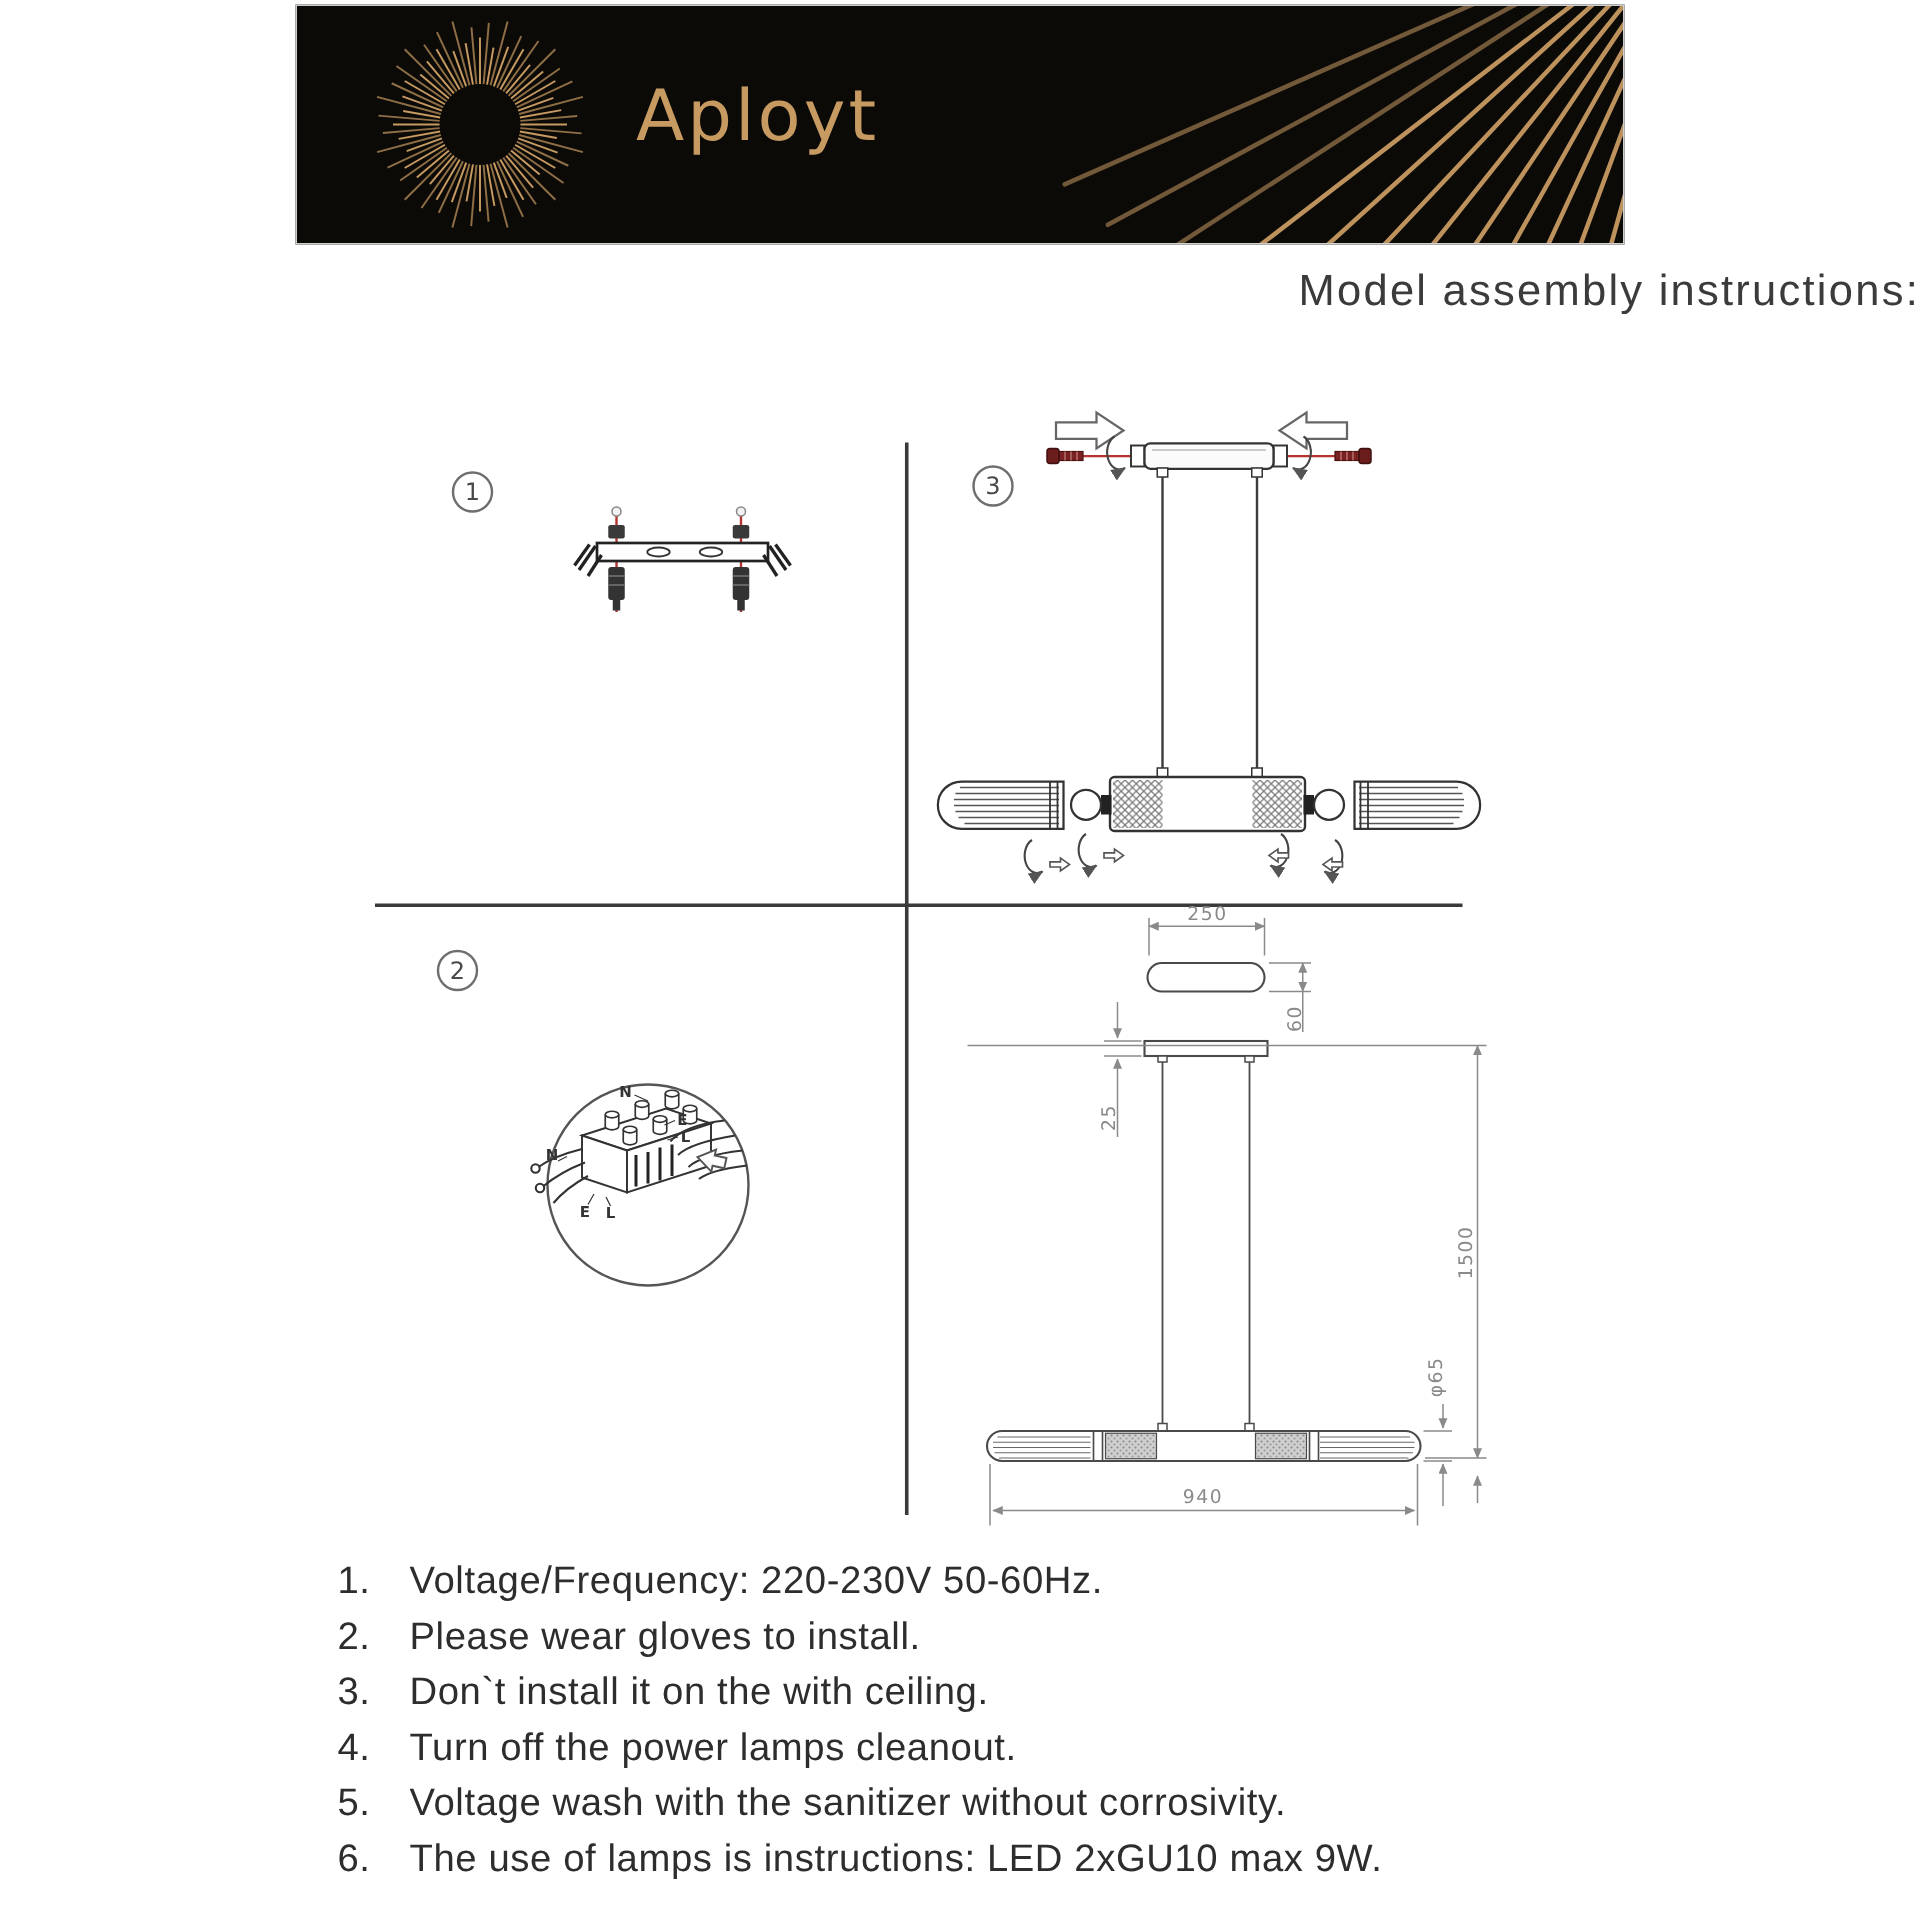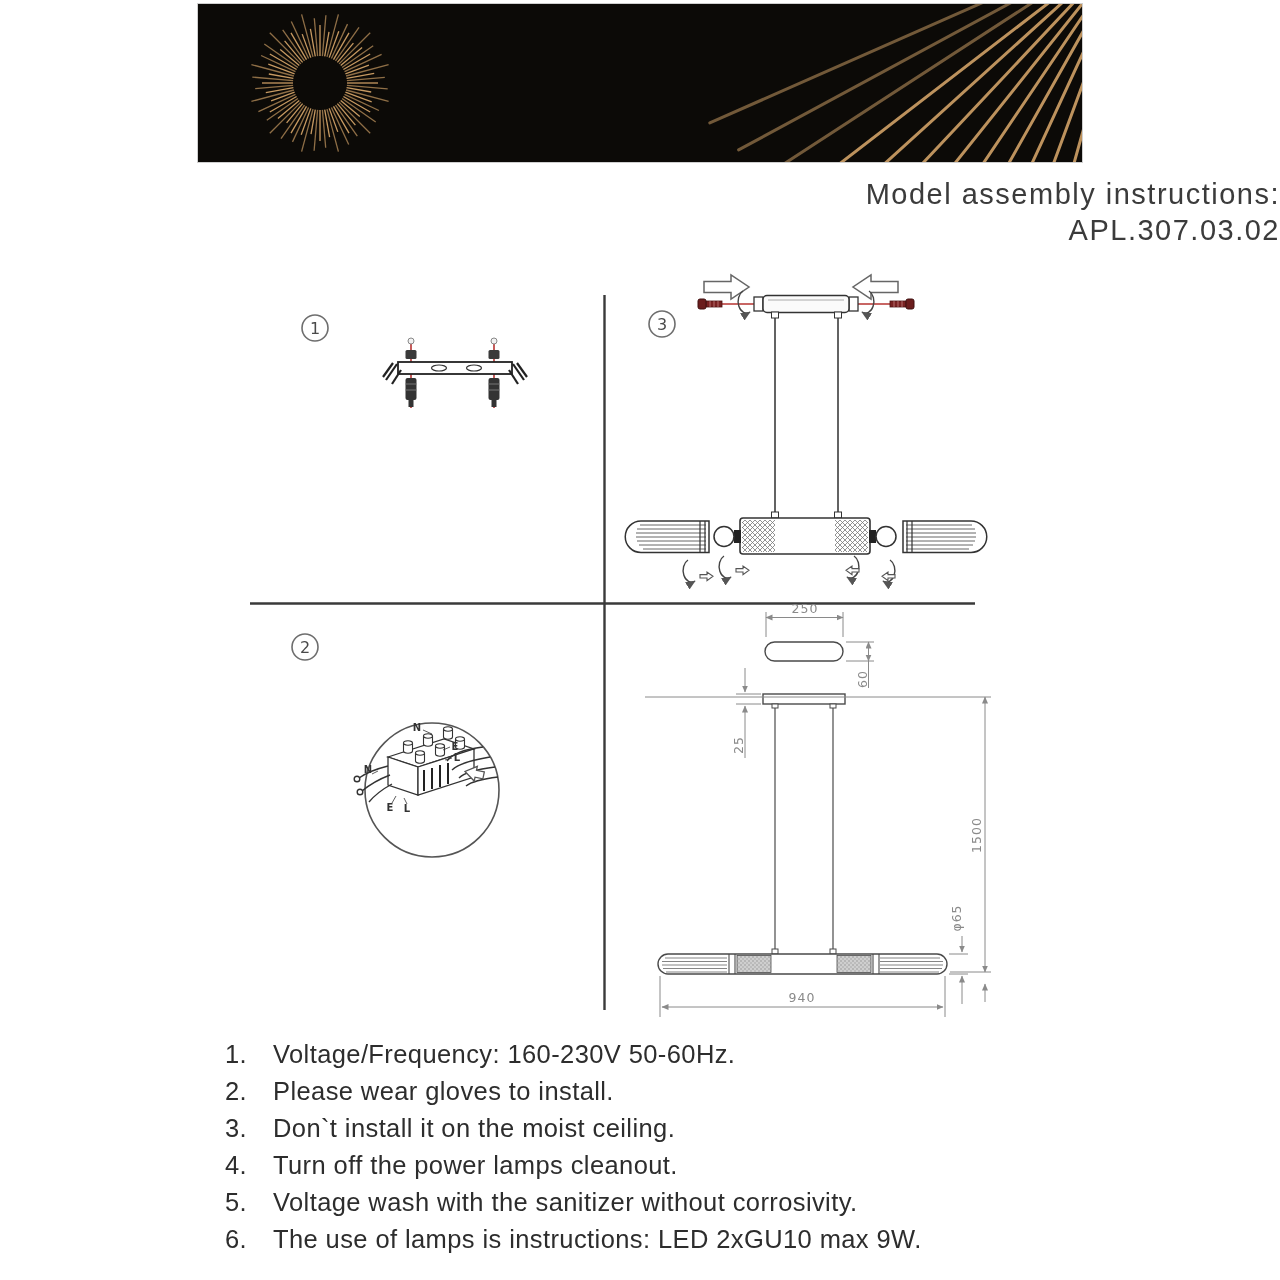--- a/index.html
+++ b/index.html
@@ -113,25 +113,25 @@
           <line x1="898.1" y1="-7.8" x2="733.1" y2="236.7" stroke="#c79a62" stroke-width="3" stroke-linecap="round" opacity="0.95"></line>
           <line x1="893.2" y1="-11.4" x2="700.4" y2="230.1" stroke="#c79a62" stroke-width="3" stroke-linecap="round" opacity="0.95"></line>
           <line x1="888.7" y1="-15.3" x2="667.6" y2="220.1" stroke="#c79a62" stroke-width="3" stroke-linecap="round" opacity="0.95"></line>
           <line x1="884.4" y1="-19.6" x2="634.8" y2="206.7" stroke="#c79a62" stroke-width="3" stroke-linecap="round" opacity="0.95"></line>
           <line x1="880.6" y1="-24.2" x2="602.5" y2="189.9" stroke="#c79a62" stroke-width="3" stroke-linecap="round" opacity="0.95"></line>
           <line x1="877.1" y1="-29.2" x2="571.0" y2="169.6" stroke="#c79a62" stroke-width="3" stroke-linecap="round" opacity="0.55"></line>
           <line x1="874.0" y1="-34.3" x2="540.6" y2="145.9" stroke="#c79a62" stroke-width="3" stroke-linecap="round" opacity="0.55"></line>
           <line x1="871.4" y1="-39.7" x2="511.8" y2="118.9" stroke="#c79a62" stroke-width="3" stroke-linecap="round" opacity="0.55"></line>
         </g>
     </svg>
+    <div class="brand">Aployt</div>
   </div>
 
   <div class="title-block">
     <div class="title-line">Model assembly instructions:</div>
-    <div class="title-line">APL.307.03.02</div>
   </div>
 
   <svg class="drawings" viewBox="0 0 1280 770">
     <defs>
       <marker id="arD" markerWidth="9" markerHeight="8" refX="6.5" refY="3" orient="auto-start-reverse">
         <path d="M0,0 L7,3 L0,6 Z" fill="#555"></path>
       </marker>
       <marker id="arG" markerWidth="9" markerHeight="8" refX="6.5" refY="3" orient="auto-start-reverse">
         <path d="M0,0 L7,3 L0,6 Z" fill="#8a8a8a"></path>
       </marker>
@@ -398,29 +398,29 @@
         <line x1="962" y1="676" x2="962" y2="692" marker-end="url(#arG)"></line>
         <line x1="962" y1="716" x2="962" y2="744" marker-start="url(#arG)"></line>
       </g>
       <text x="957" y="662" text-anchor="middle" class="dimtxt" transform="rotate(-90 957 658)">φ65</text>
     </g>
   </svg>
 
   <div class="instructions">
     <div class="inst-row">
       <span class="inst-num">1.</span>
-      <span class="inst-text">Voltage/Frequency: 160-230V 50-60Hz.</span>
+      <span class="inst-text">Voltage/Frequency: 220-230V 50-60Hz.</span>
     </div>
     <div class="inst-row">
       <span class="inst-num">2.</span>
       <span class="inst-text">Please wear gloves to install.</span>
     </div>
     <div class="inst-row">
       <span class="inst-num">3.</span>
-      <span class="inst-text">Don`t install it on the moist ceiling.</span>
+      <span class="inst-text">Don`t install it on the with ceiling.</span>
     </div>
     <div class="inst-row">
       <span class="inst-num">4.</span>
       <span class="inst-text">Turn off the power lamps cleanout.</span>
     </div>
     <div class="inst-row">
       <span class="inst-num">5.</span>
       <span class="inst-text">Voltage wash with the sanitizer without corrosivity.</span>
     </div>
     <div class="inst-row">

